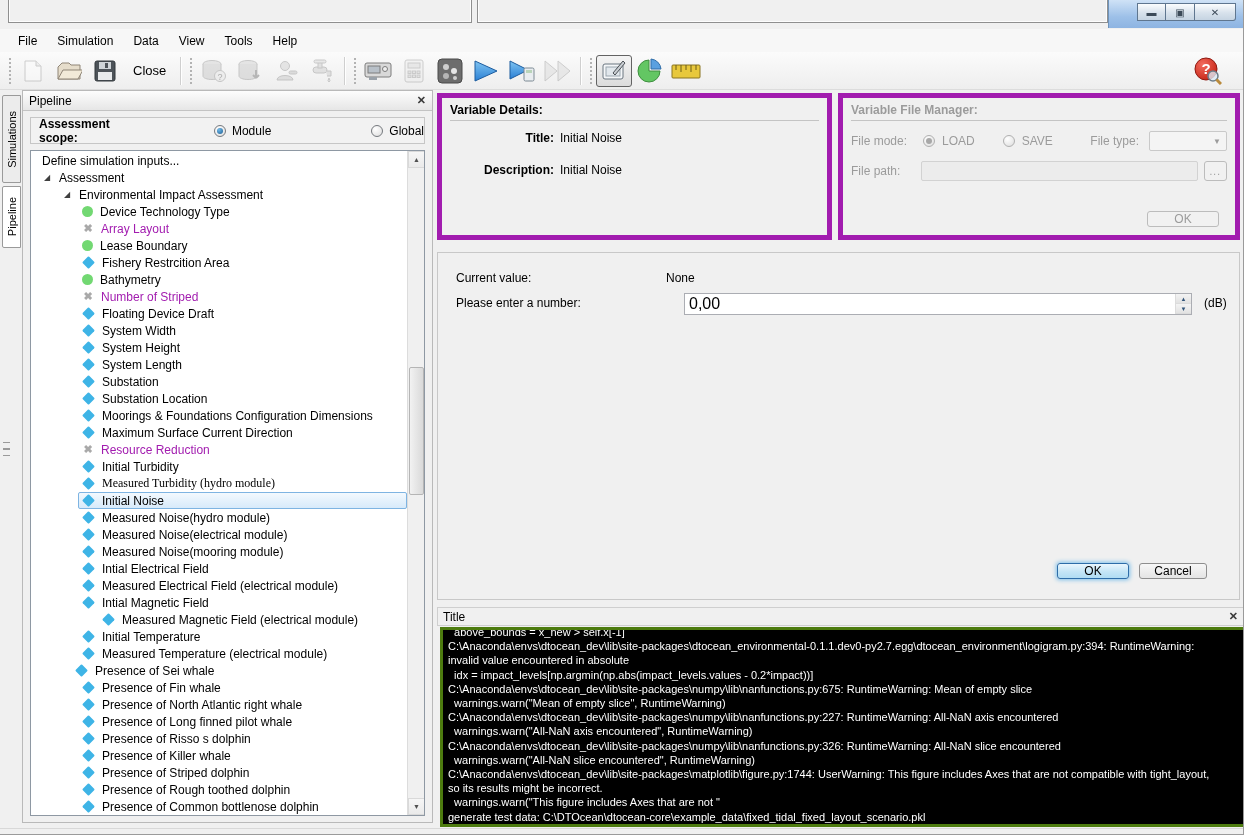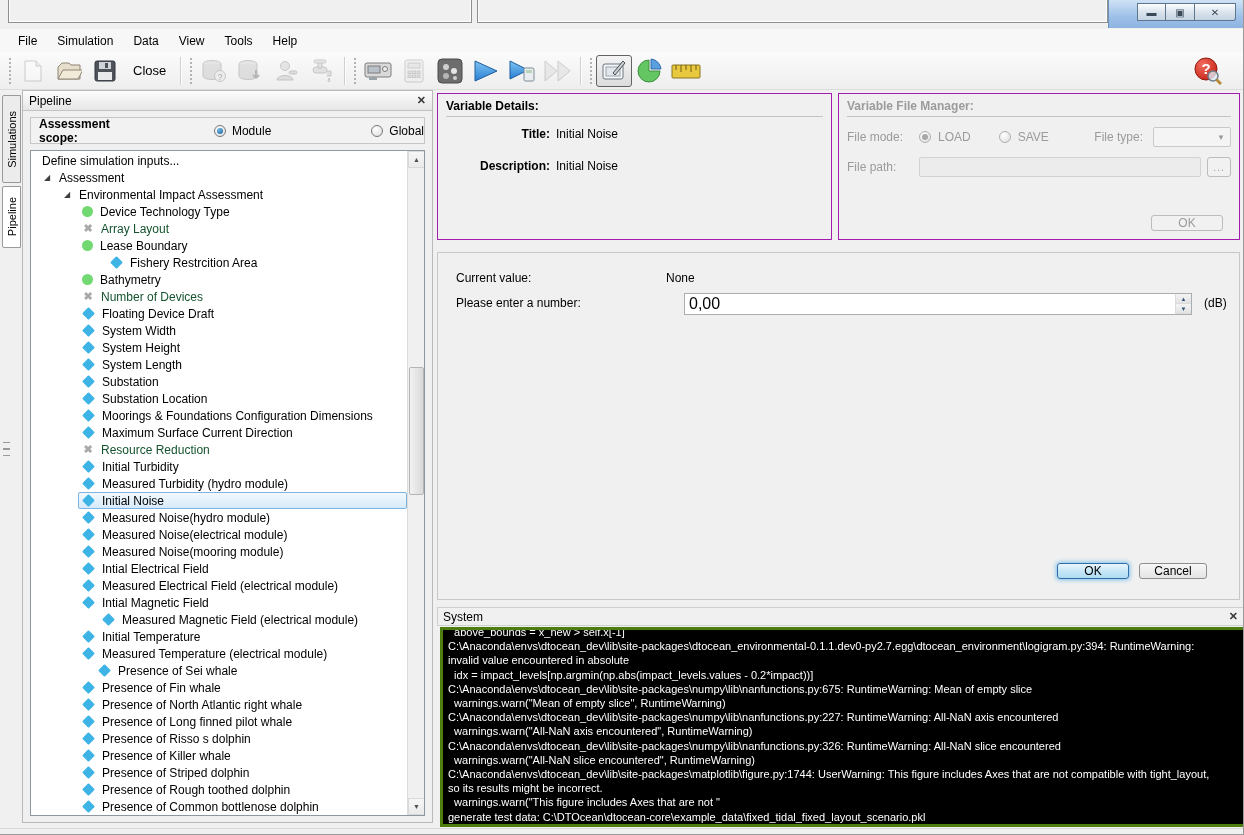--- a/index.html
+++ b/index.html
@@ -81,29 +81,29 @@
   .sb-arrow { position:absolute; left:0; width:17px; height:17px; display:flex; align-items:center;
     justify-content:center; font-size:7px; color:#505050; background:linear-gradient(#f6f6f6,#eaeaea);
     border:1px solid #d9d9d9; }
   .sb-up { top:0; } .sb-down { bottom:0; }
   .tree-thumb { position:absolute; left:1px; width:15px; border:1px solid #b5b5b5; border-radius:2px;
     background:linear-gradient(90deg,#f2f2f2,#d9d9d9); }
   .tree-items { position:absolute; left:0; top:1px; right:17px; }
   .tree-row { display:flex; align-items:center; height:17px; white-space:nowrap; }
   .tc { display:flex; align-items:center; gap:7px; flex:1; height:17px; padding:0 3px; border:1px solid transparent; }
   .tree-row.sel .tc { background:linear-gradient(#f3f9fe,#d7eafa); border:1px solid #7eb4e2; border-radius:2px; }
-  .tree-row.dis .tl { color:#14532d;text-align:right; }
+  .tree-row.dis .tl { color:#a21caf;text-align:right; }
   .ti { flex:none; display:inline-flex; align-items:center; justify-content:center; }
   .ti.expander { font-size:8px; color:#404040; width:10px; }
   .ti.circle-green { width:11px; height:11px; border-radius:50%; background:#72d872; }
   .ti.diamond-blue { width:9px; height:9px; background:#3eb4e6; transform:rotate(45deg); border-radius:1px; margin:0 2px; }
   .ti.x-gray { font-size:11px; font-weight:bold; color:#a9a9a9; width:12px; }
 
   
-  .gbox { border:1px solid #a21caf; background:#f0f0f0; }
+  .gbox { border:5px solid #a21caf; background:#f0f0f0; }
   .gbox .g-title { font-weight:bold; padding:5px 8px 3px; }
   .gbox .g-rule { height:1px; background:#c4c4c4; margin:0 8px; }
   .vd-box { left:437px; top:93px; width:395px; height:147px; }
   .vd-grid { display:grid; grid-template-columns:118px auto; row-gap:18px; margin-top:10px; }
   .vd-grid .lbl { font-weight:bold; text-align:right; padding-right:6px; }
 
   .vfm-box { left:838px; top:93px; width:402px; height:147px; color:#9b9b9b; }
   .vfm-row { display:flex; align-items:center; margin:10px 8px 0; }
   .combo { width:78px; height:20px; border:1px solid #c9c9c9; background:#f4f4f4; border-radius:2px;
     display:flex; align-items:center; justify-content:flex-end; padding-right:5px; font-size:8px; color:#9b9b9b; }
@@ -389,36 +389,36 @@
             <span class="ti x-gray">✖</span>
             <span class="tl">Array Layout</span>
           </span>
         </div>
         <div class="tree-row" style="padding-left: 47px;">
           <span class="tc">
             <span class="ti circle-green"></span>
             <span class="tl">Lease Boundary</span>
           </span>
         </div>
-        <div class="tree-row" style="padding-left: 47px; margin-left: 28px;">
+        <div class="tree-row" style="padding-left: 47px;">
           <span class="tc">
             <span class="ti diamond-blue"></span>
             <span class="tl">Fishery Restrcition Area</span>
           </span>
         </div>
         <div class="tree-row" style="padding-left: 47px;">
           <span class="tc">
             <span class="ti circle-green"></span>
             <span class="tl">Bathymetry</span>
           </span>
         </div>
         <div class="tree-row dis" style="padding-left: 47px;">
           <span class="tc">
             <span class="ti x-gray">✖</span>
-            <span class="tl">Number of Devices</span>
+            <span class="tl">Number of Striped</span>
           </span>
         </div>
         <div class="tree-row" style="padding-left: 47px;">
           <span class="tc">
             <span class="ti diamond-blue"></span>
             <span class="tl">Floating Device Draft</span>
           </span>
         </div>
         <div class="tree-row" style="padding-left: 47px;">
           <span class="tc">
@@ -467,21 +467,21 @@
             <span class="ti x-gray">✖</span>
             <span class="tl">Resource Reduction</span>
           </span>
         </div>
         <div class="tree-row" style="padding-left: 47px;">
           <span class="tc">
             <span class="ti diamond-blue"></span>
             <span class="tl">Initial Turbidity</span>
           </span>
         </div>
-        <div class="tree-row" style="padding-left: 47px;">
+        <div class="tree-row" style="padding-left: 47px; font-family: Liberation Serif, serif;">
           <span class="tc">
             <span class="ti diamond-blue"></span>
             <span class="tl">Measured Turbidity (hydro module)</span>
           </span>
         </div>
         <div class="tree-row sel" style="padding-left: 47px;">
           <span class="tc">
             <span class="ti diamond-blue"></span>
             <span class="tl">Initial Noise</span>
           </span>
@@ -533,21 +533,21 @@
             <span class="ti diamond-blue"></span>
             <span class="tl">Initial Temperature</span>
           </span>
         </div>
         <div class="tree-row" style="padding-left: 47px;">
           <span class="tc">
             <span class="ti diamond-blue"></span>
             <span class="tl">Measured Temperature (electrical module)</span>
           </span>
         </div>
-        <div class="tree-row" style="padding-left: 63px;">
+        <div class="tree-row" style="padding-left: 40px;">
           <span class="tc">
             <span class="ti diamond-blue"></span>
             <span class="tl">Presence of Sei whale</span>
           </span>
         </div>
         <div class="tree-row" style="padding-left: 47px;">
           <span class="tc">
             <span class="ti diamond-blue"></span>
             <span class="tl">Presence of  Fin whale</span>
           </span>
@@ -651,21 +651,21 @@
         <div>▼</div>
       </span>
     </span>
     <span class="unit">(dB)</span>
   </div>
   <button class="btn ok-default">OK</button>
   <button class="btn cancel-btn">Cancel</button>
 </div>
 
 <div class="abs sys-header">
-  <span class="title">System</span>
+  <span class="title">Title</span>
   <span class="x-glyph">✕</span>
 </div>
 <div class="abs console">
   <div class="console-text"><div>  above_bounds = x_new &gt; self.x[-1]</div><div>C:\Anaconda\envs\dtocean_dev\lib\site-packages\dtocean_environmental-0.1.1.dev0-py2.7.egg\dtocean_environment\logigram.py:394: RuntimeWarning:</div><div>invalid value encountered in absolute</div><div>  idx = impact_levels[np.argmin(np.abs(impact_levels.values - 0.2*impact))]</div><div>C:\Anaconda\envs\dtocean_dev\lib\site-packages\numpy\lib\nanfunctions.py:675: RuntimeWarning: Mean of empty slice</div><div>  warnings.warn("Mean of empty slice", RuntimeWarning)</div><div>C:\Anaconda\envs\dtocean_dev\lib\site-packages\numpy\lib\nanfunctions.py:227: RuntimeWarning: All-NaN axis encountered</div><div>  warnings.warn("All-NaN axis encountered", RuntimeWarning)</div><div>C:\Anaconda\envs\dtocean_dev\lib\site-packages\numpy\lib\nanfunctions.py:326: RuntimeWarning: All-NaN slice encountered</div><div>  warnings.warn("All-NaN slice encountered", RuntimeWarning)</div><div>C:\Anaconda\envs\dtocean_dev\lib\site-packages\matplotlib\figure.py:1744: UserWarning: This figure includes Axes that are not compatible with tight_layout,</div><div>so its results might be incorrect.</div><div>  warnings.warn("This figure includes Axes that are not "</div><div>generate test data: C:\DTOcean\dtocean-core\example_data\fixed_tidal_fixed_layout_scenario.pkl</div></div>
   <div class="con-scroll">
     <div class="sb-arrow sb-up">▲</div>
     <div class="con-thumb"></div>
     <div class="sb-arrow sb-down">▼</div>
   </div>
 </div>

